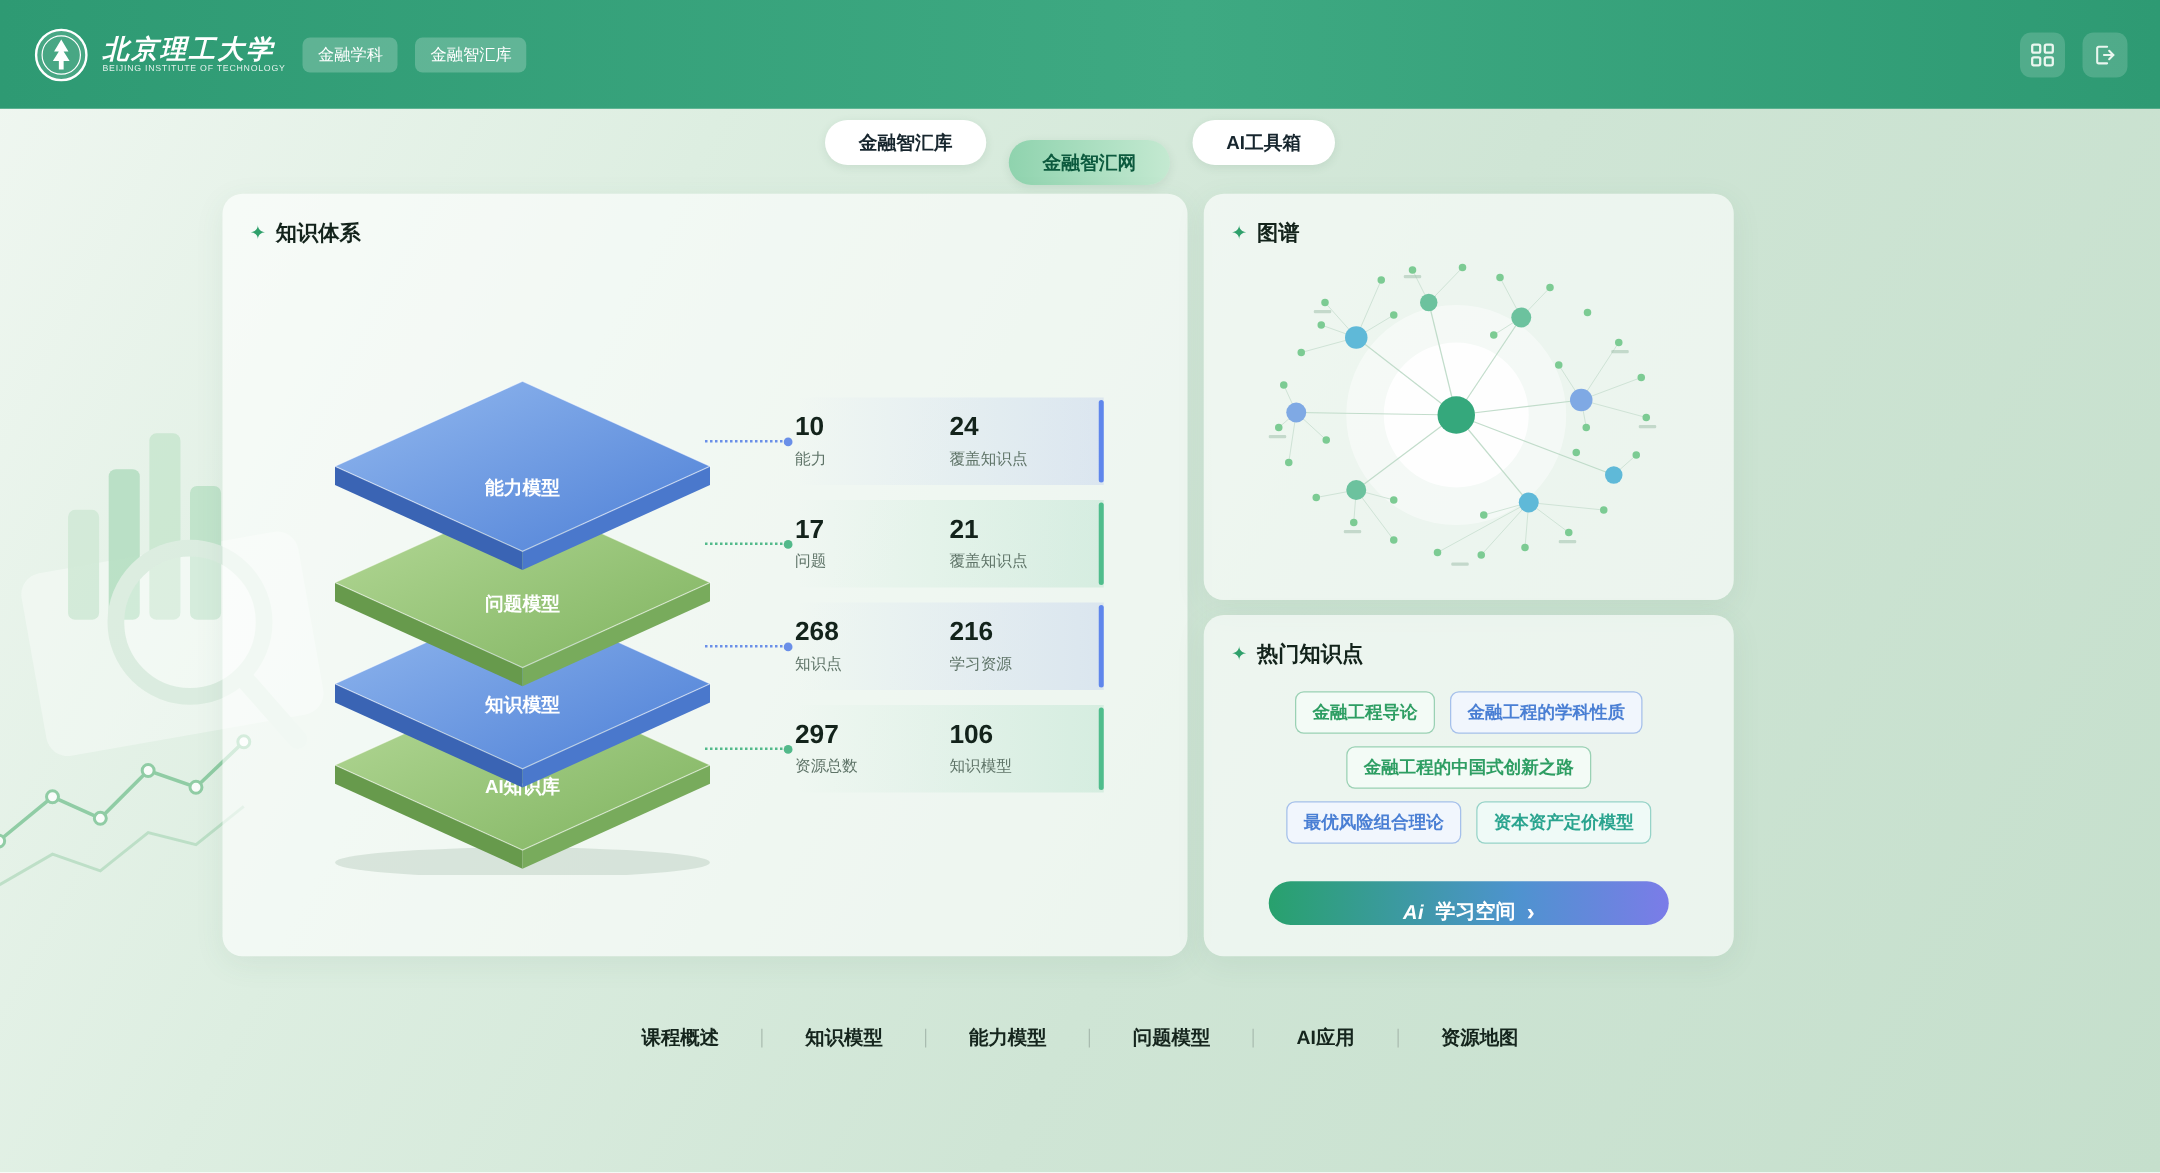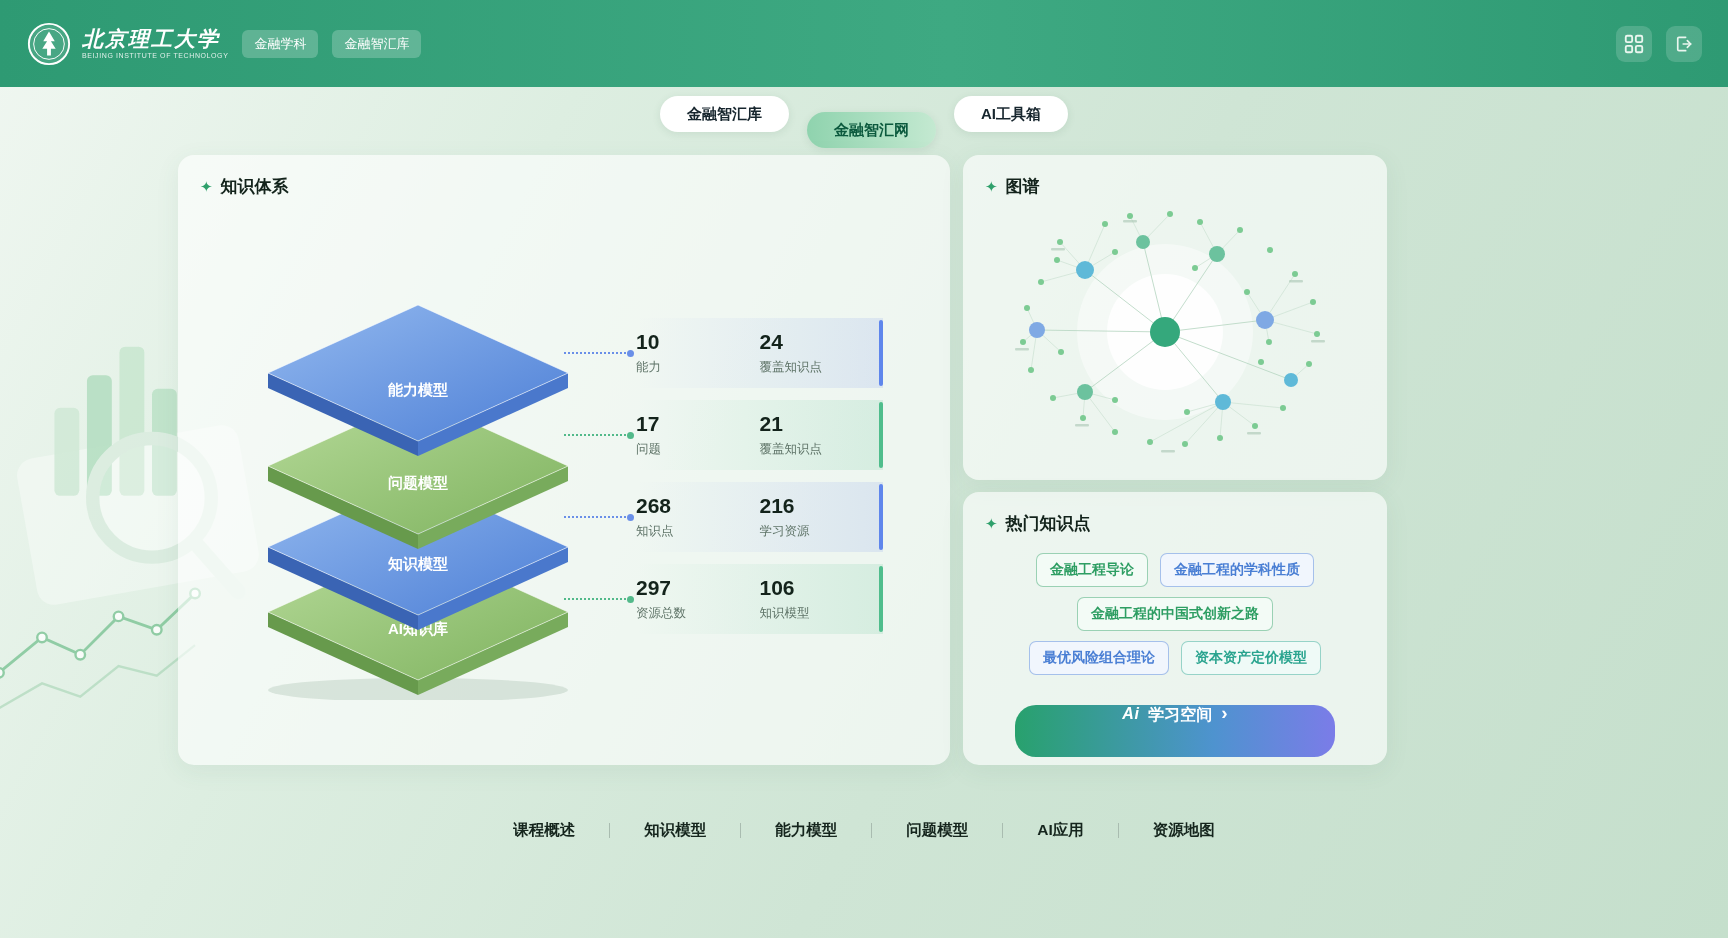--- a/index.html
+++ b/index.html
@@ -74,22 +74,22 @@
   .graph-svg{display:block;width:100%;height:258px;margin-top:4px;}
 
   
   .tag-rows{margin-top:18px;display:flex;flex-direction:column;gap:10px;align-items:center;}
   .tag-row{display:flex;gap:12px;justify-content:center;}
   .topic-tag{padding:7px 13px;border-radius:7px;font-size:14px;font-weight:700;cursor:pointer;
     border:1px solid transparent;background:#fff;}
   .topic-tag[data-color="green"]{color:#2e9e63;border-color:rgba(46,158,99,.45);background:#f3fbf6;}
   .topic-tag[data-color="blue"]{color:#4a7fd4;border-color:rgba(74,127,212,.45);background:#f1f6fd;}
   .topic-tag[data-color="teal"]{color:#2aa48f;border-color:rgba(42,164,143,.45);background:#effaf7;}
-  .learn-btn{margin:30px auto 1px;display:flex;align-items:flex-start;justify-content:center;gap:9px;
-    width:320px;height:52px;border:none;border-radius:21px;cursor:pointer;color:#fff;
+  .learn-btn{margin:30px auto 1px;display:flex;align-items:flex-end;justify-content:center;gap:9px;
+    width:320px;height:35px;border:none;border-radius:21px;cursor:pointer;color:#fff;
     font-size:16px;font-weight:800;background:linear-gradient(90deg,#28a16d,#4e93cf 62%,#7b7ce8);}
   .learn-btn .ai{font-style:italic;font-weight:800;letter-spacing:.5px;}
   .learn-btn .chev{font-size:19px;line-height:1;margin-top:-2px;}
 
   
   .bottom-nav{position:absolute;top:820px;left:0;right:0;display:flex;justify-content:center;
     align-items:center;}
   .nav-item{padding:0 34px;font-size:15.5px;font-weight:700;color:#15251d;cursor:pointer;}
   .nav-divider{width:1px;height:15px;background:#a9bcb0;}
 

